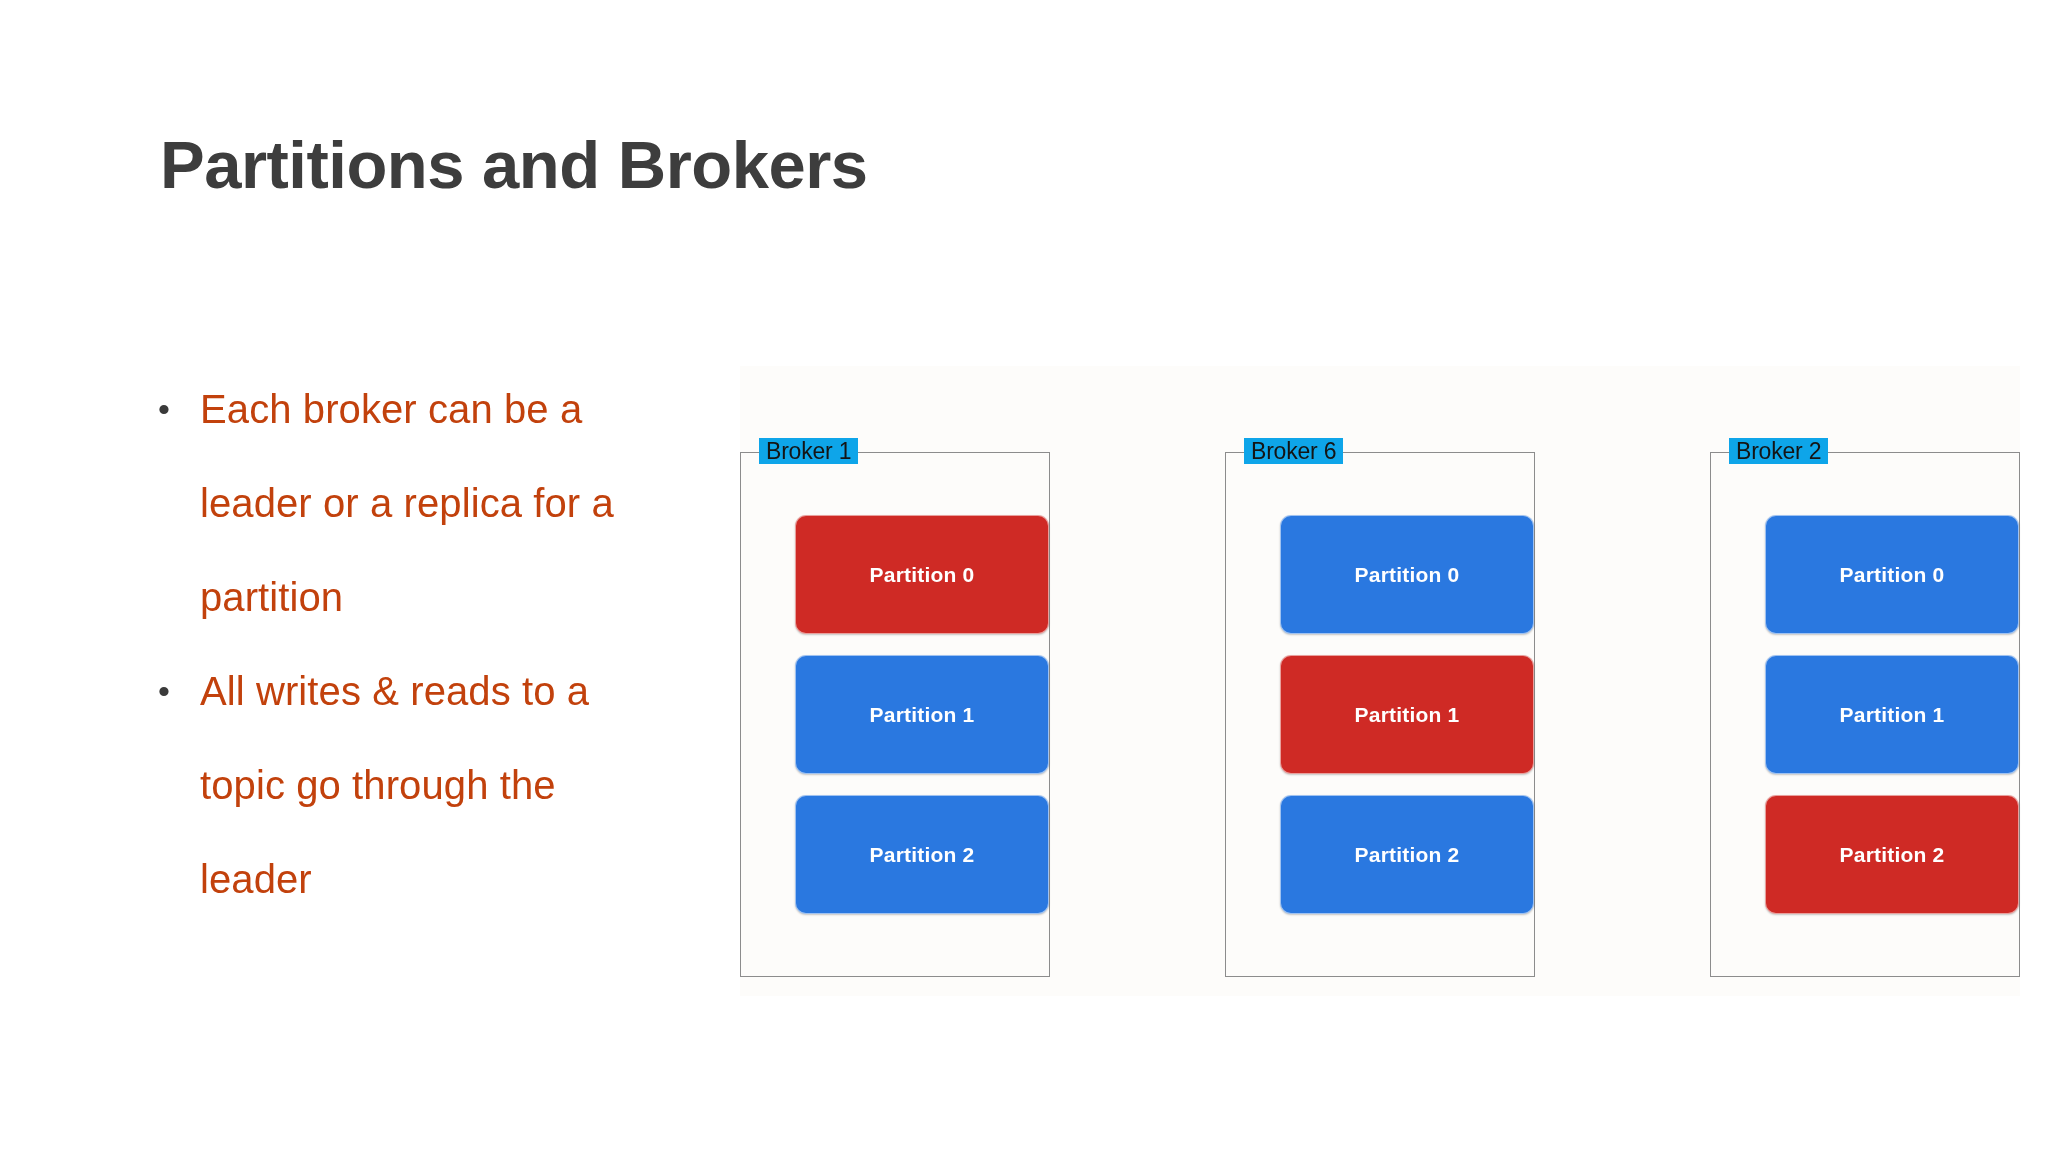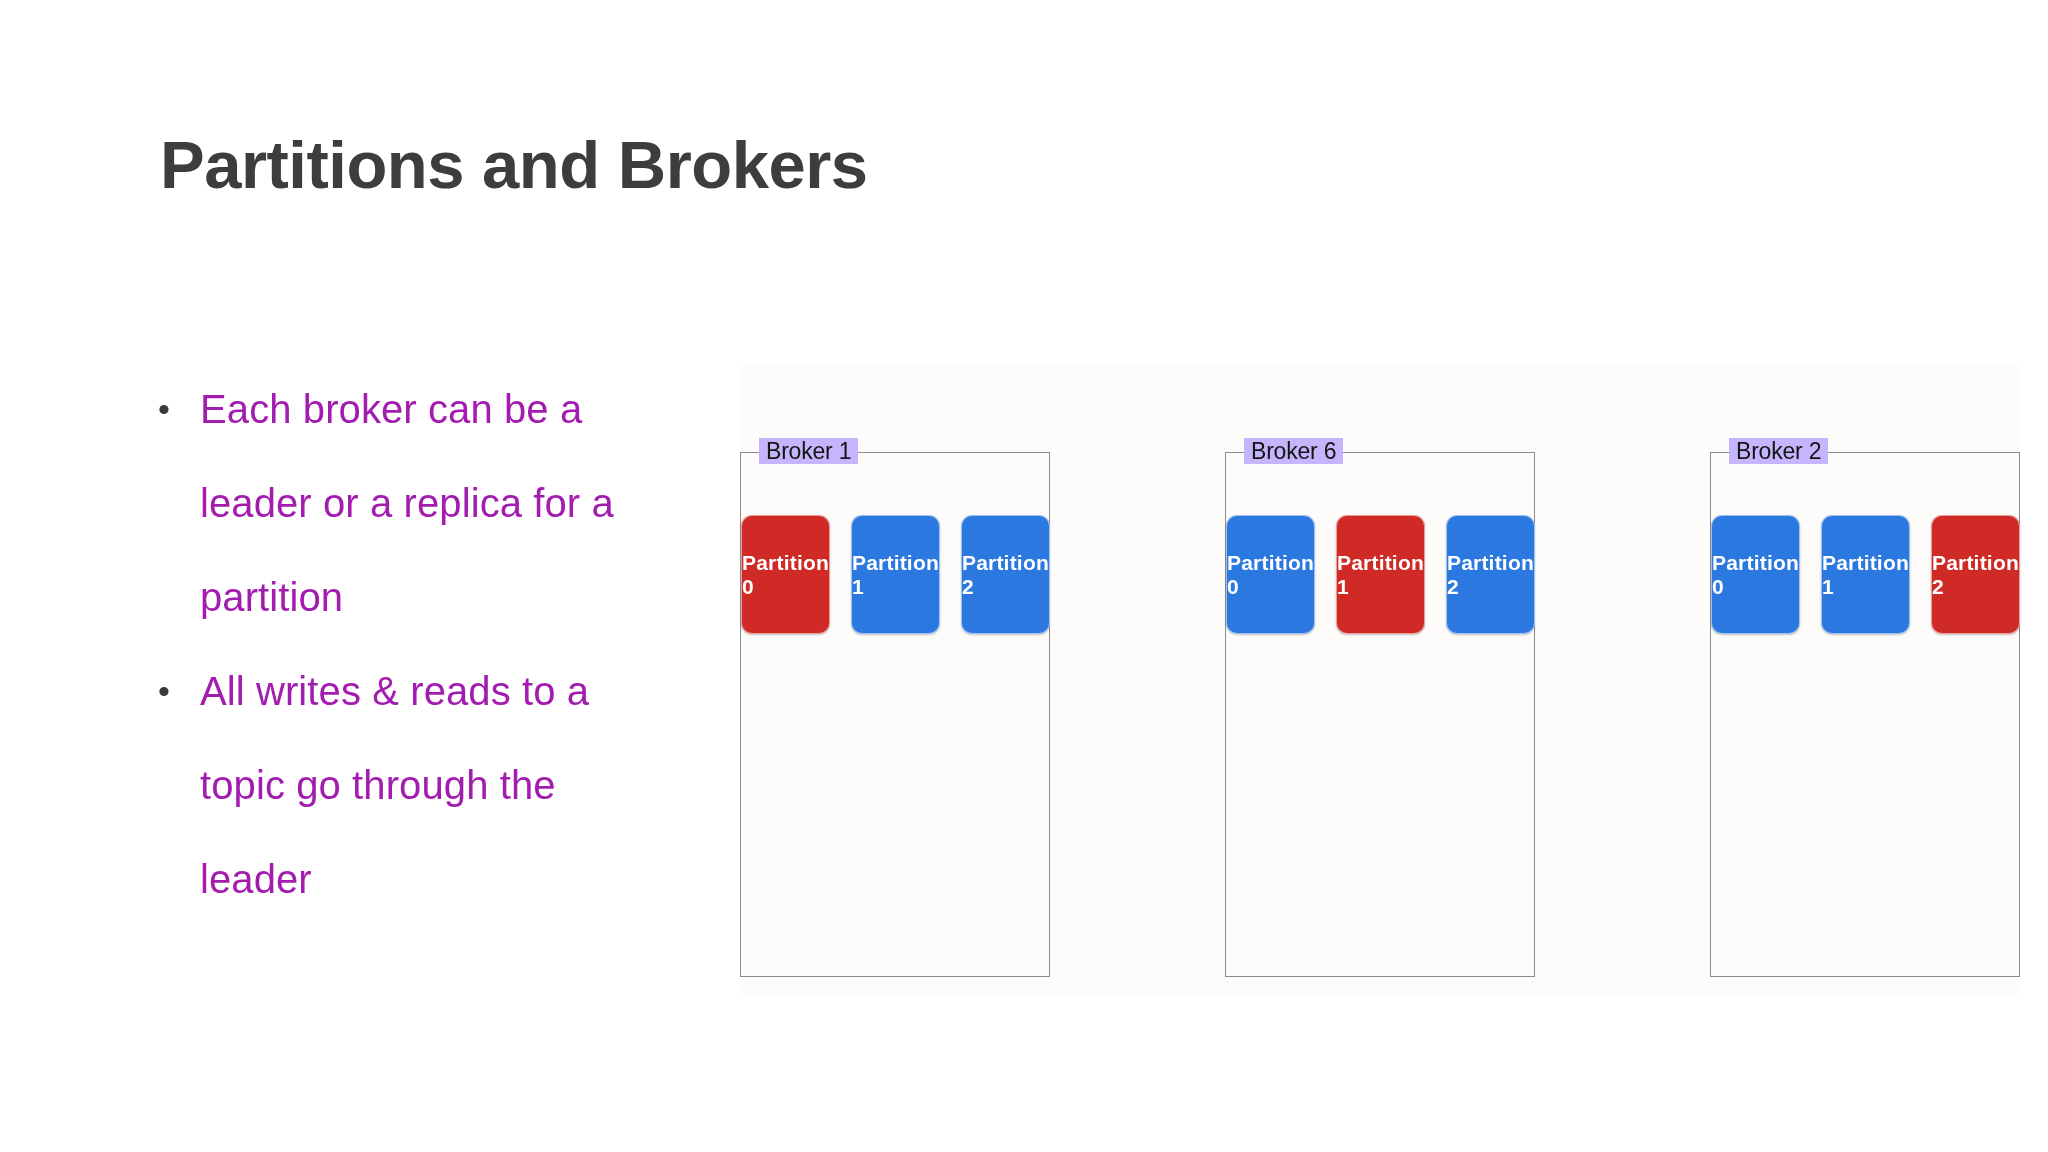--- a/index.html
+++ b/index.html
@@ -48,21 +48,21 @@
     line-height: 94px;
     color: #3a3a3a;
     text-align: left;
     padding-left: 8px;
     box-sizing: border-box;
   }
   .bullet-text {
     flex: 1 1 auto;
     font-size: 40px;
     line-height: 94px;
-    color: #a21caf;
+    color: #c2410c;
     font-weight: 400;
     letter-spacing: 0.1px;
   }
 
   
   .diagram {
     position: absolute;
     left: 740px;
     top: 366px;
     width: 1280px;
@@ -96,36 +96,37 @@
     width: 310px;
     height: 525px;
     box-sizing: border-box;
     border: 1.5px solid #8c8c8c;
     background: transparent;
   }
   .broker-label {
     position: absolute;
     top: -15px;
     left: 18px;
-    background: #c4b5fd;
+    background: #0ea5e9;
     padding: 0 7px;
     font-size: 23px;
     line-height: 26px;
     color: #141414;
     letter-spacing: -0.2px;
     white-space: nowrap;
   }
 
   .partitions {
     position: absolute;
     left: 0;
     right: 0;
     top: 62px;
     display: flex;
-    align-items: flex-start;
+    flex-direction: column;
+    align-items: flex-end;
     gap: 21px;
   }
   .partition {
     width: 254px;
     height: 119px;
     border-radius: 11px;
     display: flex;
     align-items: center;
     justify-content: center;
     color: #ffffff;

